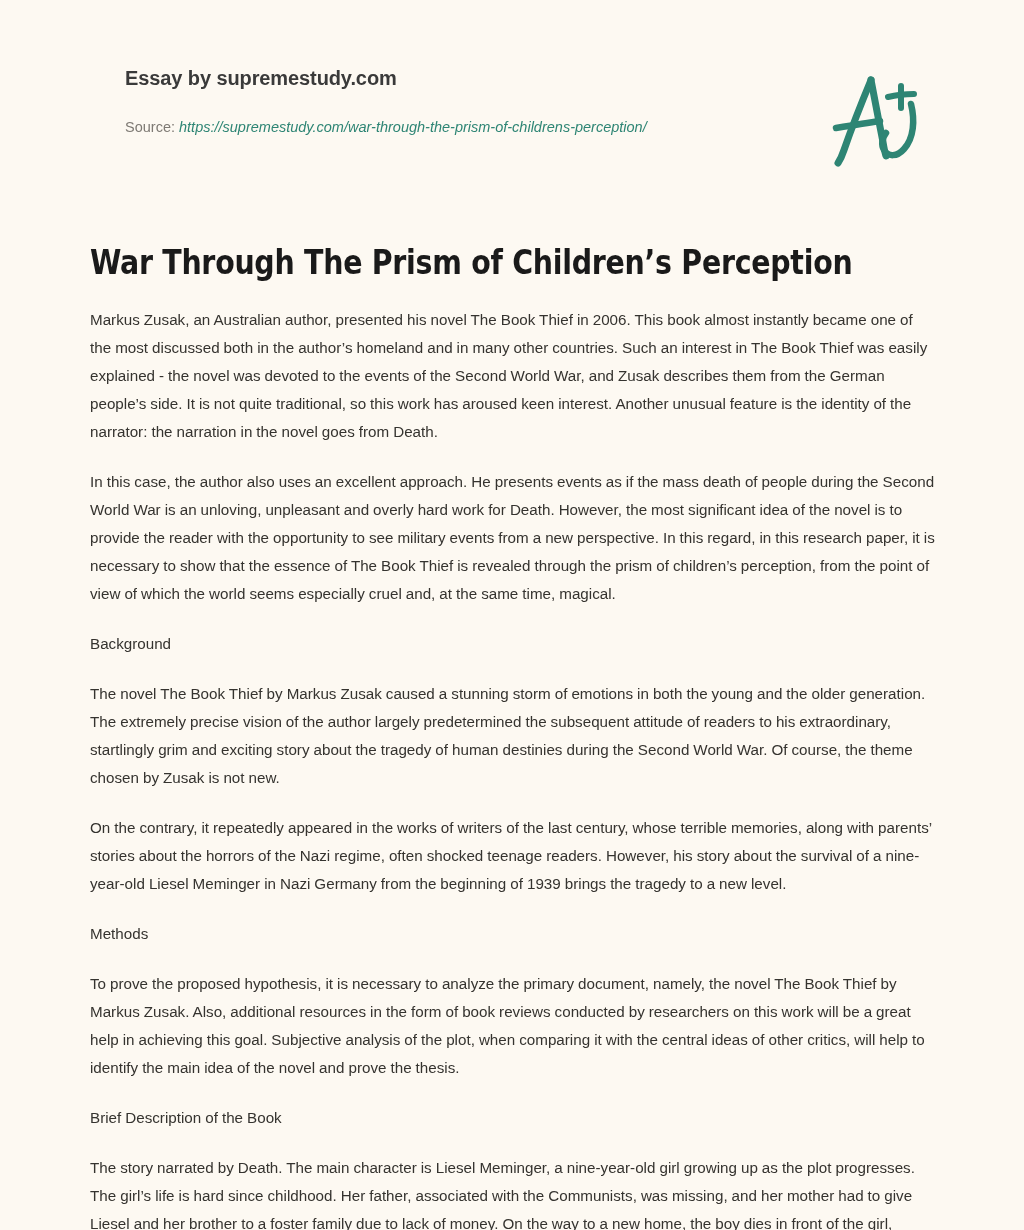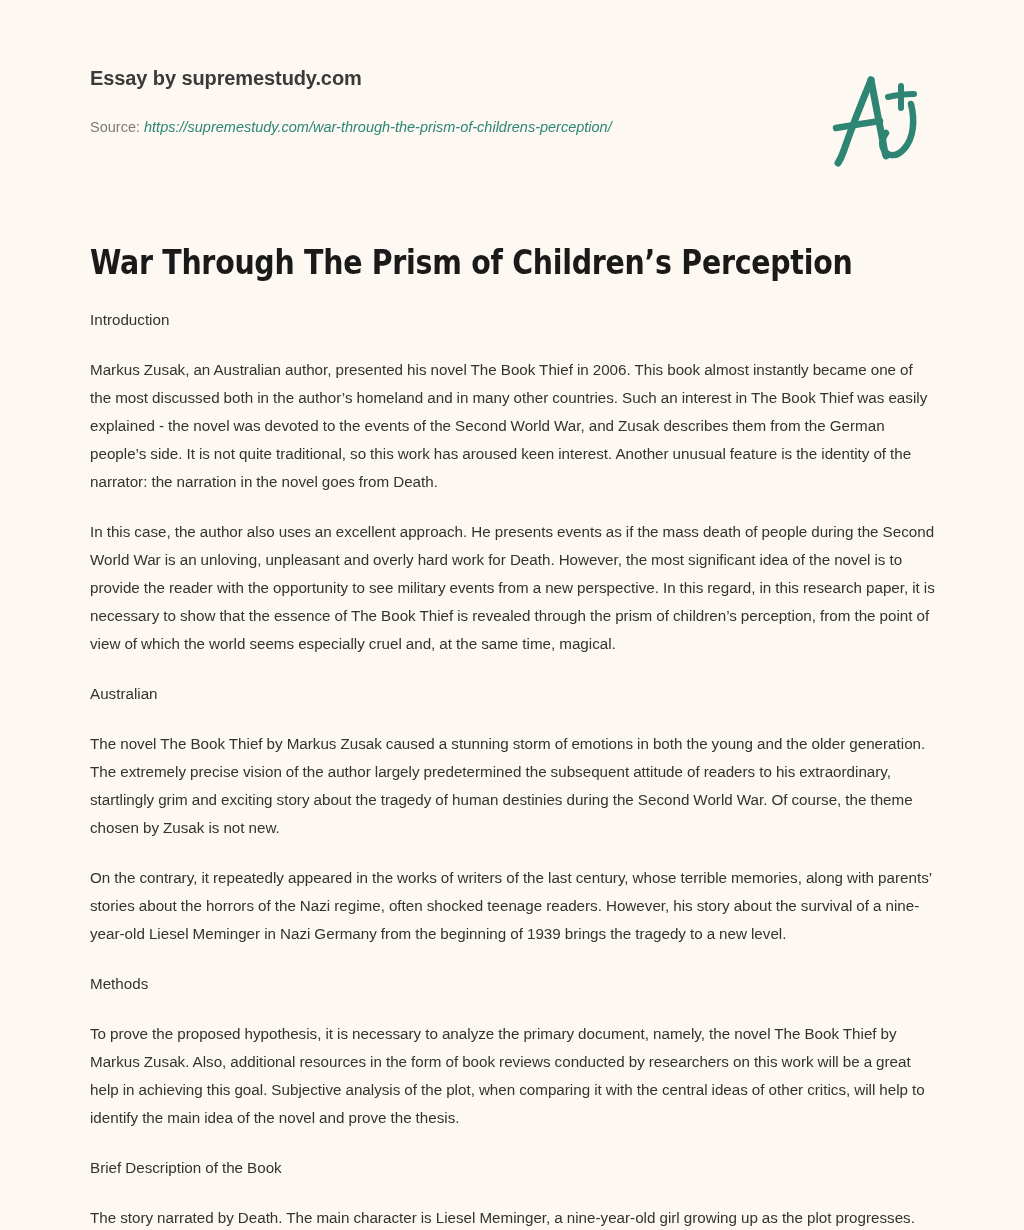--- a/index.html
+++ b/index.html
@@ -22,22 +22,23 @@
     position: relative;
     width: 1024px;
     min-height: 1230px;
     padding: 0;
     background: #FDF9F2;
   }
 
   
   .header {
     position: relative;
-    padding: 66px 90px 0 90px;
+    padding: 66px 90px 0 114px;
     height: 186px;
+    margin-left: 11px;
   }
 
   .brand-line {
     font-size: 20px;
     font-weight: bold;
     letter-spacing: -0.1px;
     color: #3A3A3A;
     line-height: 1.2;
     margin: 0;
   }
@@ -136,24 +137,23 @@
 
         <path d="M89 34 C93 50 92 68 82 79 C75 87 66 87 62 80 C59 75 60 68 64 63" stroke-width="6.5"></path>
       </g>
     </svg>
 
   </div>
 
   <h1 class="doc-title">War Through The Prism of Children’s Perception</h1>
 
   <div class="article" id="article-body">
-      <p class="block heading">Introduction</p>
       <p class="block">Markus Zusak, an Australian author, presented his novel The Book Thief in 2006. This book almost instantly became one of the most discussed both in the author’s homeland and in many other countries. Such an interest in The Book Thief was easily explained - the novel was devoted to the events of the Second World War, and Zusak describes them from the German people’s side. It is not quite traditional, so this work has aroused keen interest. Another unusual feature is the identity of the narrator: the narration in the novel goes from Death.</p>
       <p class="block">In this case, the author also uses an excellent approach. He presents events as if the mass death of people during the Second World War is an unloving, unpleasant and overly hard work for Death. However, the most significant idea of the novel is to provide the reader with the opportunity to see military events from a new perspective. In this regard, in this research paper, it is necessary to show that the essence of The Book Thief is revealed through the prism of children’s perception, from the point of view of which the world seems especially cruel and, at the same time, magical.</p>
-      <p class="block heading">Australian</p>
+      <p class="block heading">Background</p>
       <p class="block">The novel The Book Thief by Markus Zusak caused a stunning storm of emotions in both the young and the older generation. The extremely precise vision of the author largely predetermined the subsequent attitude of readers to his extraordinary, startlingly grim and exciting story about the tragedy of human destinies during the Second World War. Of course, the theme chosen by Zusak is not new.</p>
       <p class="block">On the contrary, it repeatedly appeared in the works of writers of the last century, whose terrible memories, along with parents’ stories about the horrors of the Nazi regime, often shocked teenage readers. However, his story about the survival of a nine-year-old Liesel Meminger in Nazi Germany from the beginning of 1939 brings the tragedy to a new level.</p>
       <p class="block heading">Methods</p>
       <p class="block">To prove the proposed hypothesis, it is necessary to analyze the primary document, namely, the novel The Book Thief by Markus Zusak. Also, additional resources in the form of book reviews conducted by researchers on this work will be a great help in achieving this goal. Subjective analysis of the plot, when comparing it with the central ideas of other critics, will help to identify the main idea of the novel and prove the thesis.</p>
       <p class="block heading">Brief Description of the Book</p>
       <p class="block last">The story narrated by Death. The main character is Liesel Meminger, a nine-year-old girl growing up as the plot progresses. The girl’s life is hard since childhood. Her father, associated with the Communists, was missing, and her mother had to give Liesel and her brother to a foster family due to lack of money. On the way to a new home, the boy dies in front of the girl, which leaves an imprint on her mind. Her childhood passes in an atmosphere of hunger and total scarcity, fear, and danger, as well as all those essential attribut</p>
     </div>
 
 </div>
 

